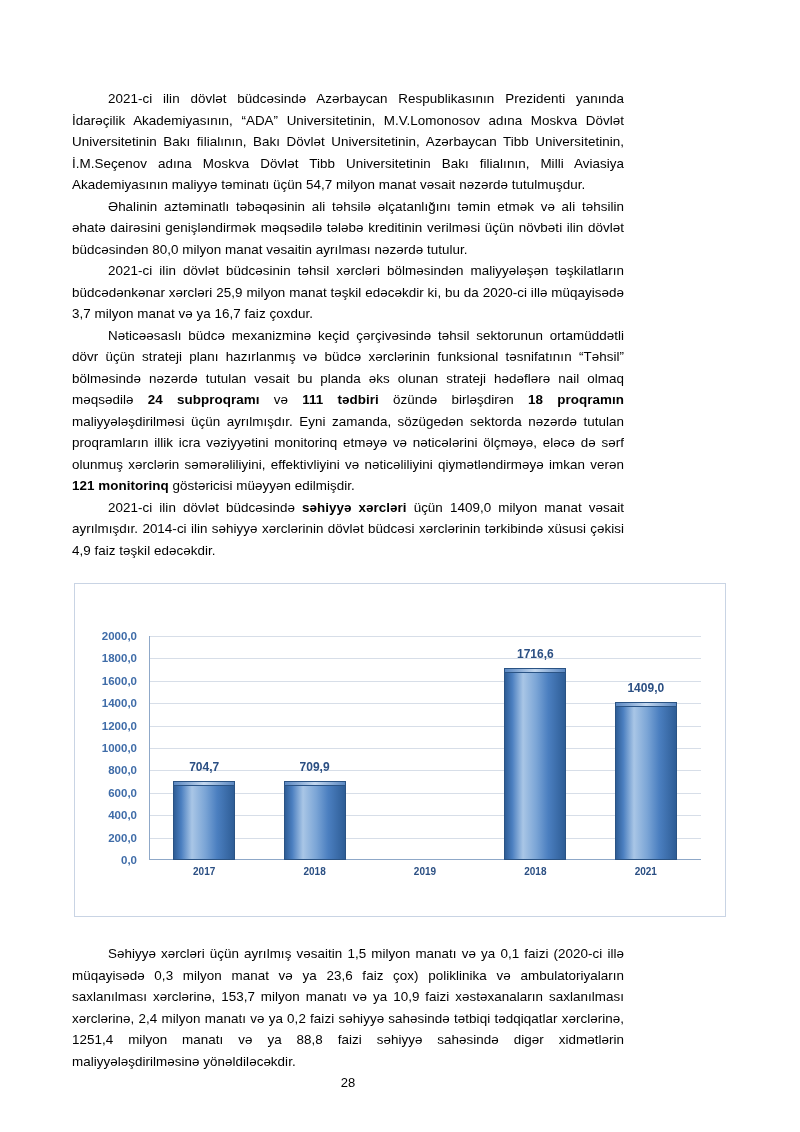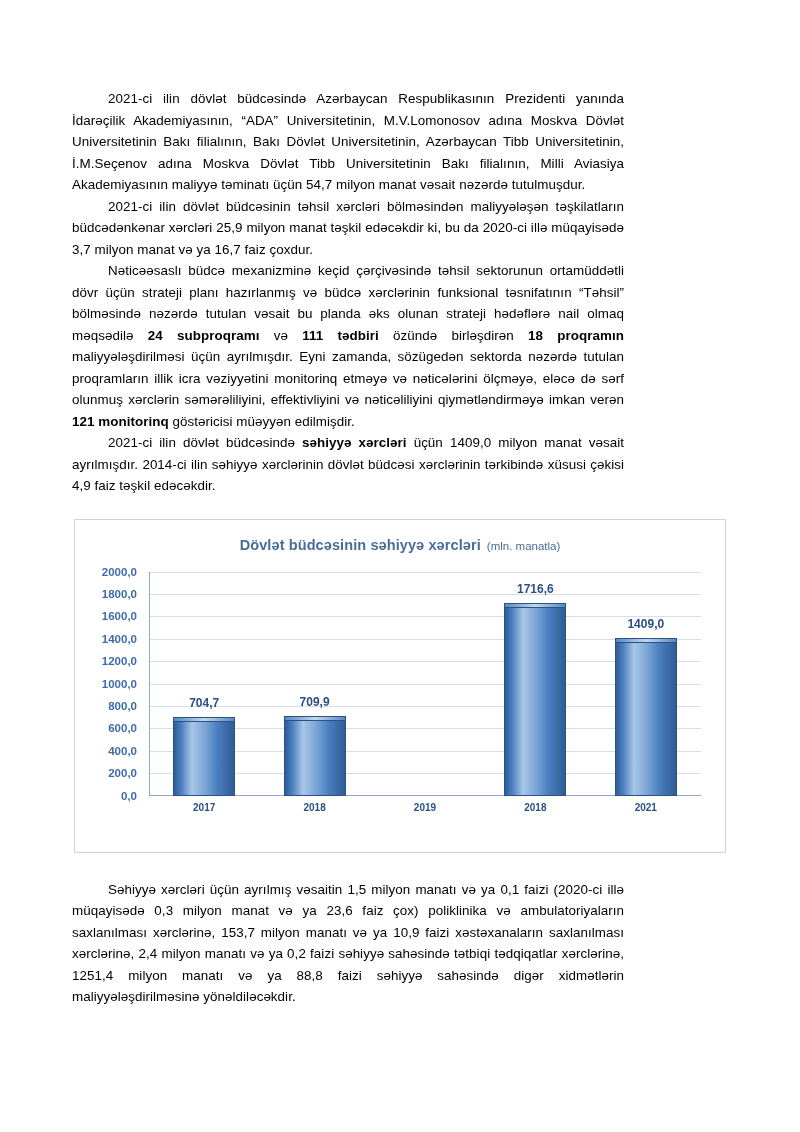--- a/index.html
+++ b/index.html
@@ -173,30 +173,28 @@
     text-align: center;
     font-size: 13px;
   }
 </style>
 </head>
 <body>
 
 <div class="page">
 
   <p class="para">2021-ci ilin dövlət büdcəsində Azərbaycan Respublikasının Prezidenti yanında İdarəçilik Akademiyasının, “ADA” Universitetinin, M.V.Lomonosov adına Moskva Dövlət Universitetinin Bakı filialının, Bakı Dövlət Universitetinin, Azərbaycan Tibb Universitetinin, İ.M.Seçenov adına Moskva Dövlət Tibb Universitetinin Bakı filialının, Milli Aviasiya Akademiyasının maliyyə təminatı üçün 54,7 milyon manat vəsait nəzərdə tutulmuşdur.</p>
+  <p class="para">Əhalinin aztəminatlı təbəqəsinin ali təhsilə əlçatanlığını təmin etmək və ali təhsilin əhatə dairəsini genişləndirmək məqsədilə tələbə kreditinin verilməsi üçün növbəti ilin dövlət büdcəsindən 80,0 milyon manat vəsaitin ayrılması nəzərdə tutulur.</p>
   <p class="para">2021-ci ilin dövlət büdcəsinin təhsil xərcləri bölməsindən maliyyələşən təşkilatların büdcədənkənar xərcləri 25,9 milyon manat təşkil edəcəkdir ki, bu da 2020-ci illə müqayisədə 3,7 milyon manat və ya 16,7 faiz çoxdur.</p>
 
   <p class="para"><span>Nəticəəsaslı büdcə mexanizminə keçid çərçivəsində təhsil sektorunun ortamüddətli dövr üçün strateji planı hazırlanmış və büdcə xərclərinin funksional təsnifatının “Təhsil” bölməsində nəzərdə tutulan vəsait bu planda əks olunan strateji hədəflərə nail olmaq məqsədilə </span><span class="bold">24 subproqramı</span><span> və </span><span class="bold">111 tədbiri</span><span> özündə birləşdirən </span><span class="bold">18 proqramın</span><span> maliyyələşdirilməsi üçün ayrılmışdır. Eyni zamanda, sözügedən sektorda nəzərdə tutulan proqramların illik icra vəziyyətini monitorinq etməyə və nəticələrini ölçməyə, eləcə də sərf olunmuş xərclərin səmərəliliyini, effektivliyini və nəticəliliyini qiymətləndirməyə imkan verən </span><span class="bold">121 monitorinq</span><span> göstəricisi müəyyən edilmişdir.</span></p>
 
   <p class="para"><span>2021-ci ilin dövlət büdcəsində </span><span class="bold">səhiyyə xərcləri</span><span> üçün 1409,0 milyon manat vəsait ayrılmışdır. 2014-ci ilin səhiyyə xərclərinin dövlət büdcəsi xərclərinin tərkibində xüsusi çəkisi 4,9 faiz təşkil edəcəkdir.</span></p>
 
   <div class="chart-card">
-    <div class="chart-title-row">
-      <span class="chart-title">Dövlət büdcəsinin səhiyyə xərcləri</span><span class="chart-subtitle">(mln. manatla)</span>
-    </div>
 
     <div class="ylabels" id="ylabels">
         <div class="ylabel" style="top: 224px;">0,0</div>
         <div class="ylabel" style="top: 201.6px;">200,0</div>
         <div class="ylabel" style="top: 179.2px;">400,0</div>
         <div class="ylabel" style="top: 156.8px;">600,0</div>
         <div class="ylabel" style="top: 134.4px;">800,0</div>
         <div class="ylabel" style="top: 112px; margin-left: 16px;">1000,0</div>
         <div class="ylabel" style="top: 89.6px;">1200,0</div>
         <div class="ylabel" style="top: 67.2px;">1400,0</div>
@@ -252,13 +250,14 @@
         <div class="xlabel" style="left: 0px; width: 110.4px;">2017</div>
         <div class="xlabel" style="left: 110.4px; width: 110.4px;">2018</div>
         <div class="xlabel" style="left: 220.8px; width: 110.4px;">2019</div>
         <div class="xlabel" style="left: 331.2px; width: 110.4px;">2018</div>
         <div class="xlabel" style="left: 441.6px; width: 110.4px;">2021</div>
       </div>
   </div>
 
   <p class="para after-chart">Səhiyyə xərcləri üçün ayrılmış vəsaitin 1,5 milyon manatı və ya 0,1 faizi (2020-ci illə müqayisədə 0,3 milyon manat və ya 23,6 faiz çox) poliklinika və ambulatoriyaların saxlanılması xərclərinə, 153,7 milyon manatı və ya 10,9 faizi xəstəxanaların saxlanılması xərclərinə, 2,4 milyon manatı və ya 0,2 faizi səhiyyə sahəsində tətbiqi tədqiqatlar xərclərinə, 1251,4 milyon manatı və ya 88,8 faizi səhiyyə sahəsində digər xidmətlərin maliyyələşdirilməsinə yönəldiləcəkdir.</p>
 
+  <div class="page-number">28</div>
 </div>
 
 </body></html>

